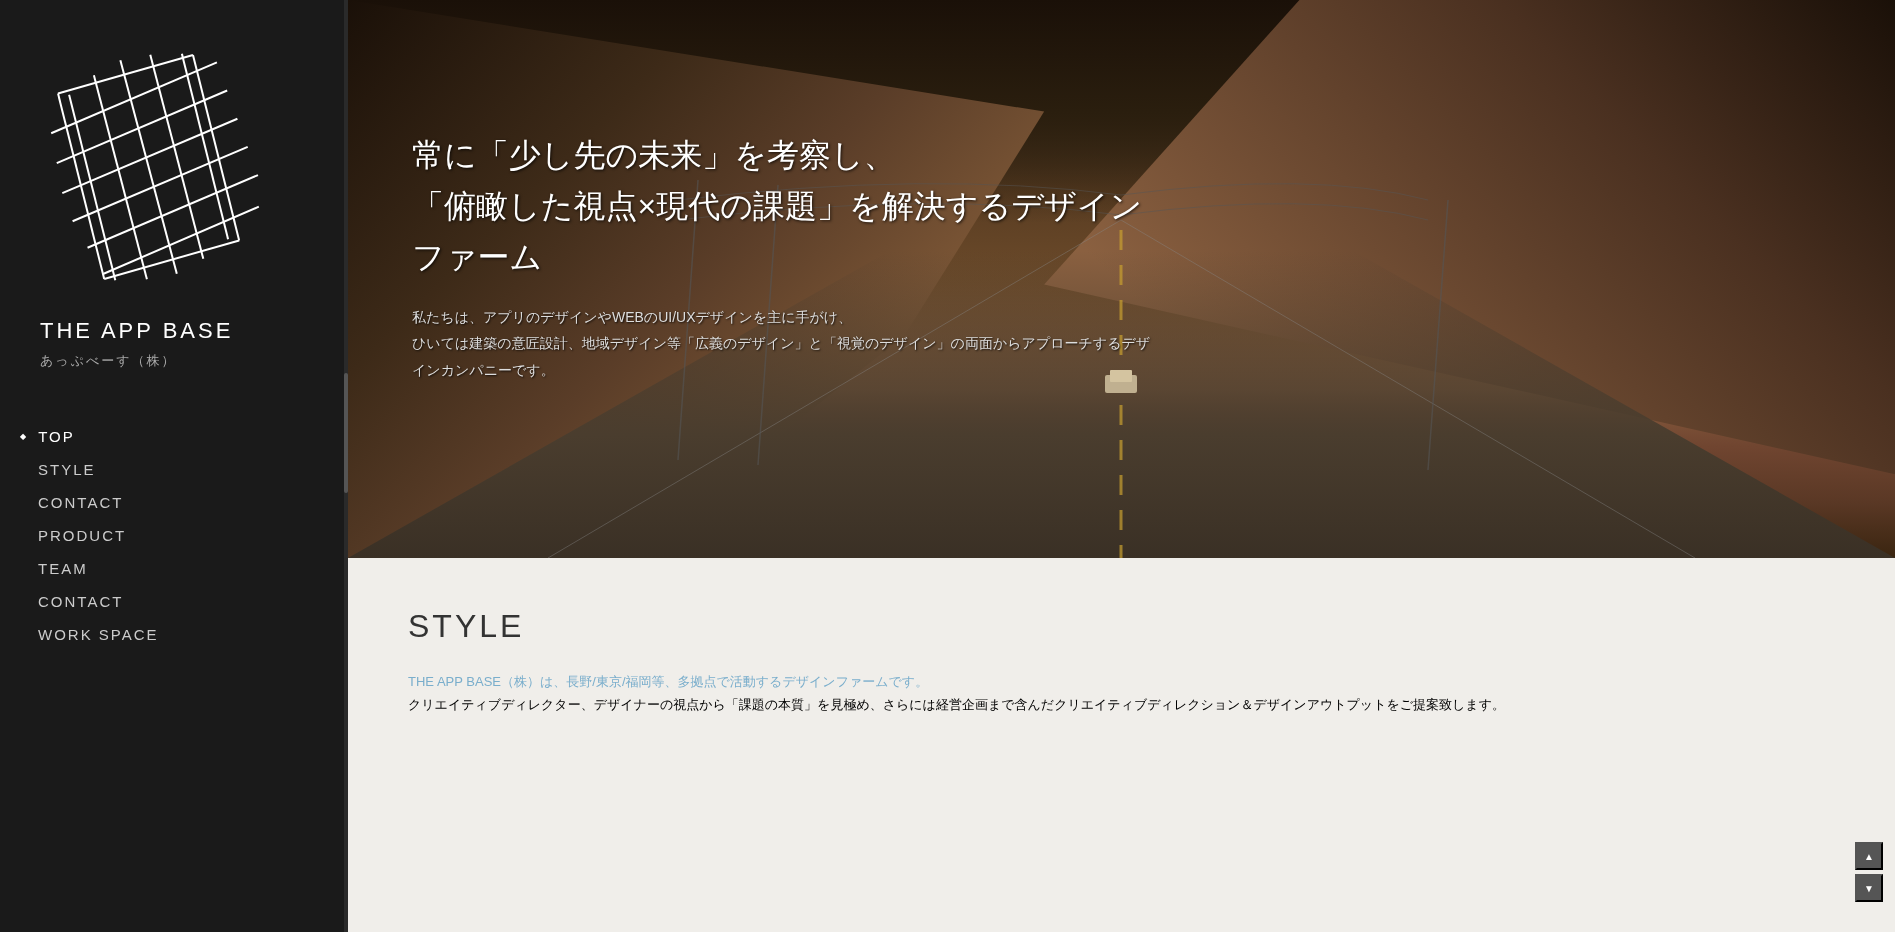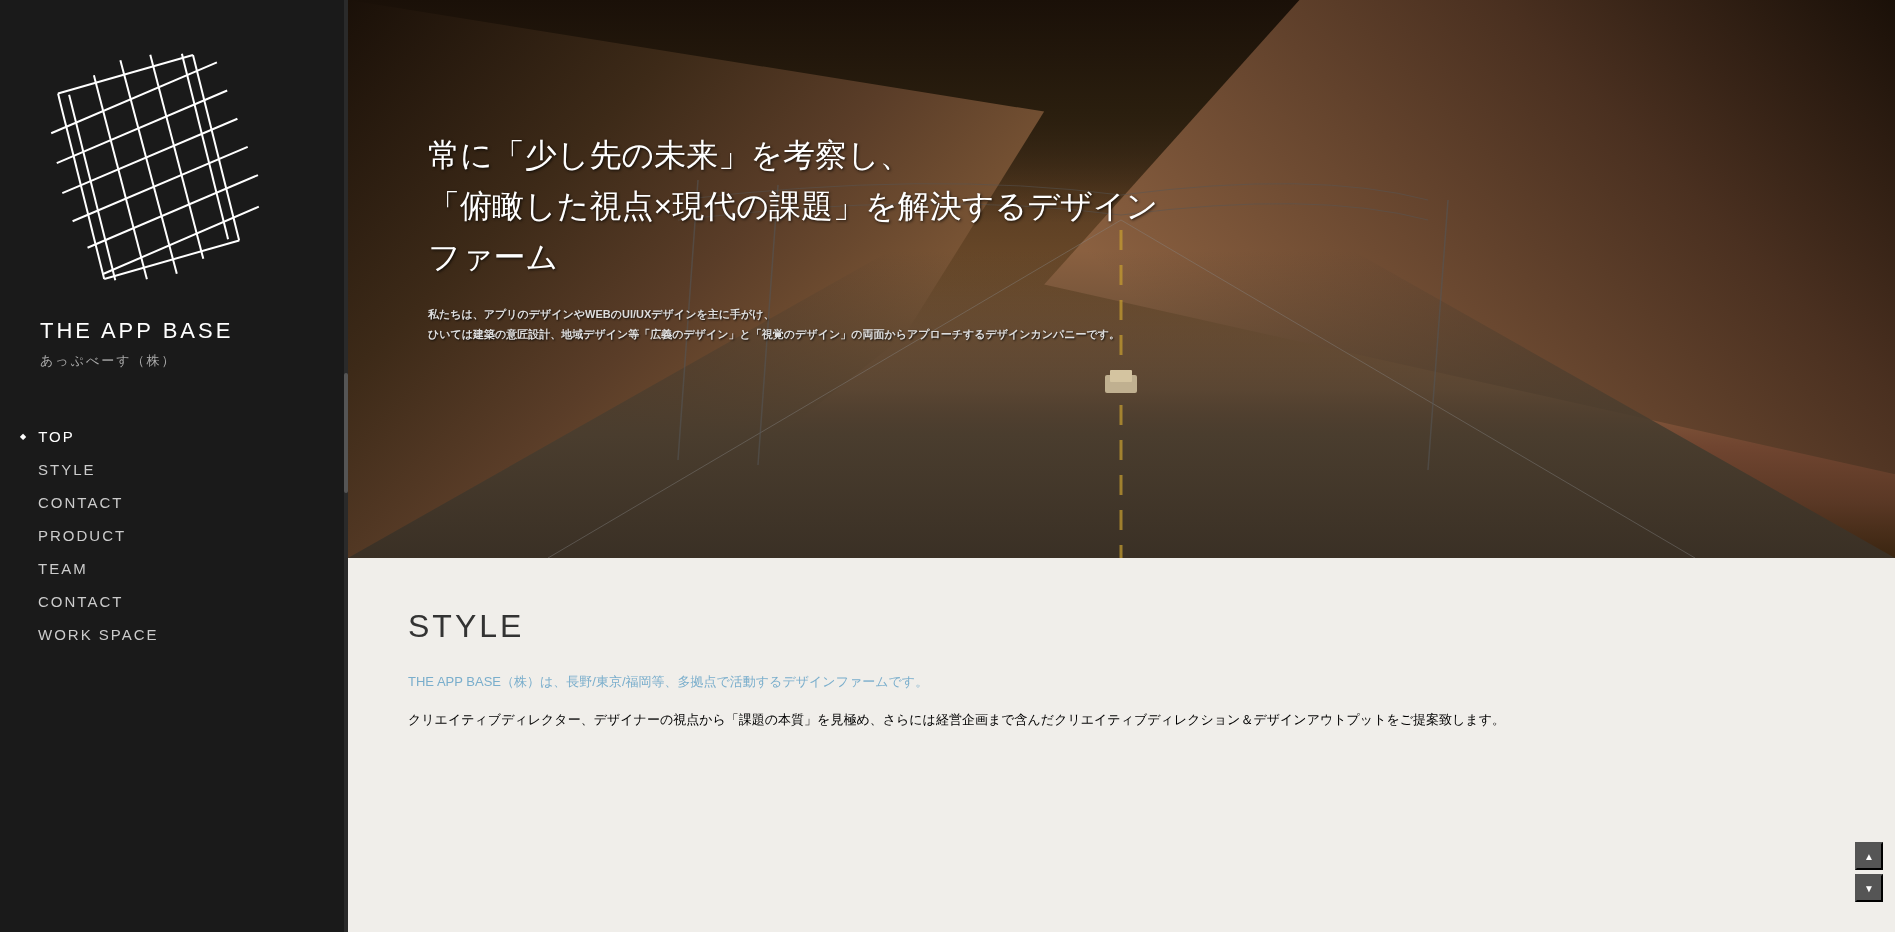--- a/index.html
+++ b/index.html
@@ -170,39 +170,38 @@
       transform: translateX(-50%);
       width: 100%;
       height: 55%;
       background: linear-gradient(to top, #3a3025 0%, #4a3d2e 40%, rgba(58,48,40,0) 100%);
       clip-path: polygon(35% 0%, 65% 0%, 100% 100%, 0% 100%);
     }
 
     .hero-content {
       position: absolute;
       top: 130px;
-      left: 80px;
+      left: 64px;
       color: #fff;
       max-width: 750px;
     }
 
     .hero-headline {
       font-size: 32px;
       font-weight: 400;
       line-height: 1.6;
       margin-bottom: 20px;
       text-shadow: 1px 1px 3px rgba(0,0,0,0.8);
     }
 
     .hero-sub {
-      font-size: 11px;
+      font-size: 14px;
       line-height: 1.9;
       color: #ddd;
       text-shadow: 1px 1px 2px rgba(0,0,0,0.8);
-      font-weight: bold;
     }
 
     
     .lower-section {
       flex: 1;
       background: #f0eeea;
       padding: 50px 60px;
       overflow: hidden;
     }
 
@@ -210,21 +209,20 @@
       font-size: 32px;
       font-weight: 300;
       letter-spacing: 3px;
       color: #333;
       margin-bottom: 25px;
     }
 
     .style-desc-1 {
       font-size: 13px;
       color: #7aaecc;
-      margin-bottom: 15px;
       line-height: 1.8;
     }
 
     .style-desc-2 {
       font-size: 13px;
       color: #000000;
       line-height: 1.8;
     }
 
     

